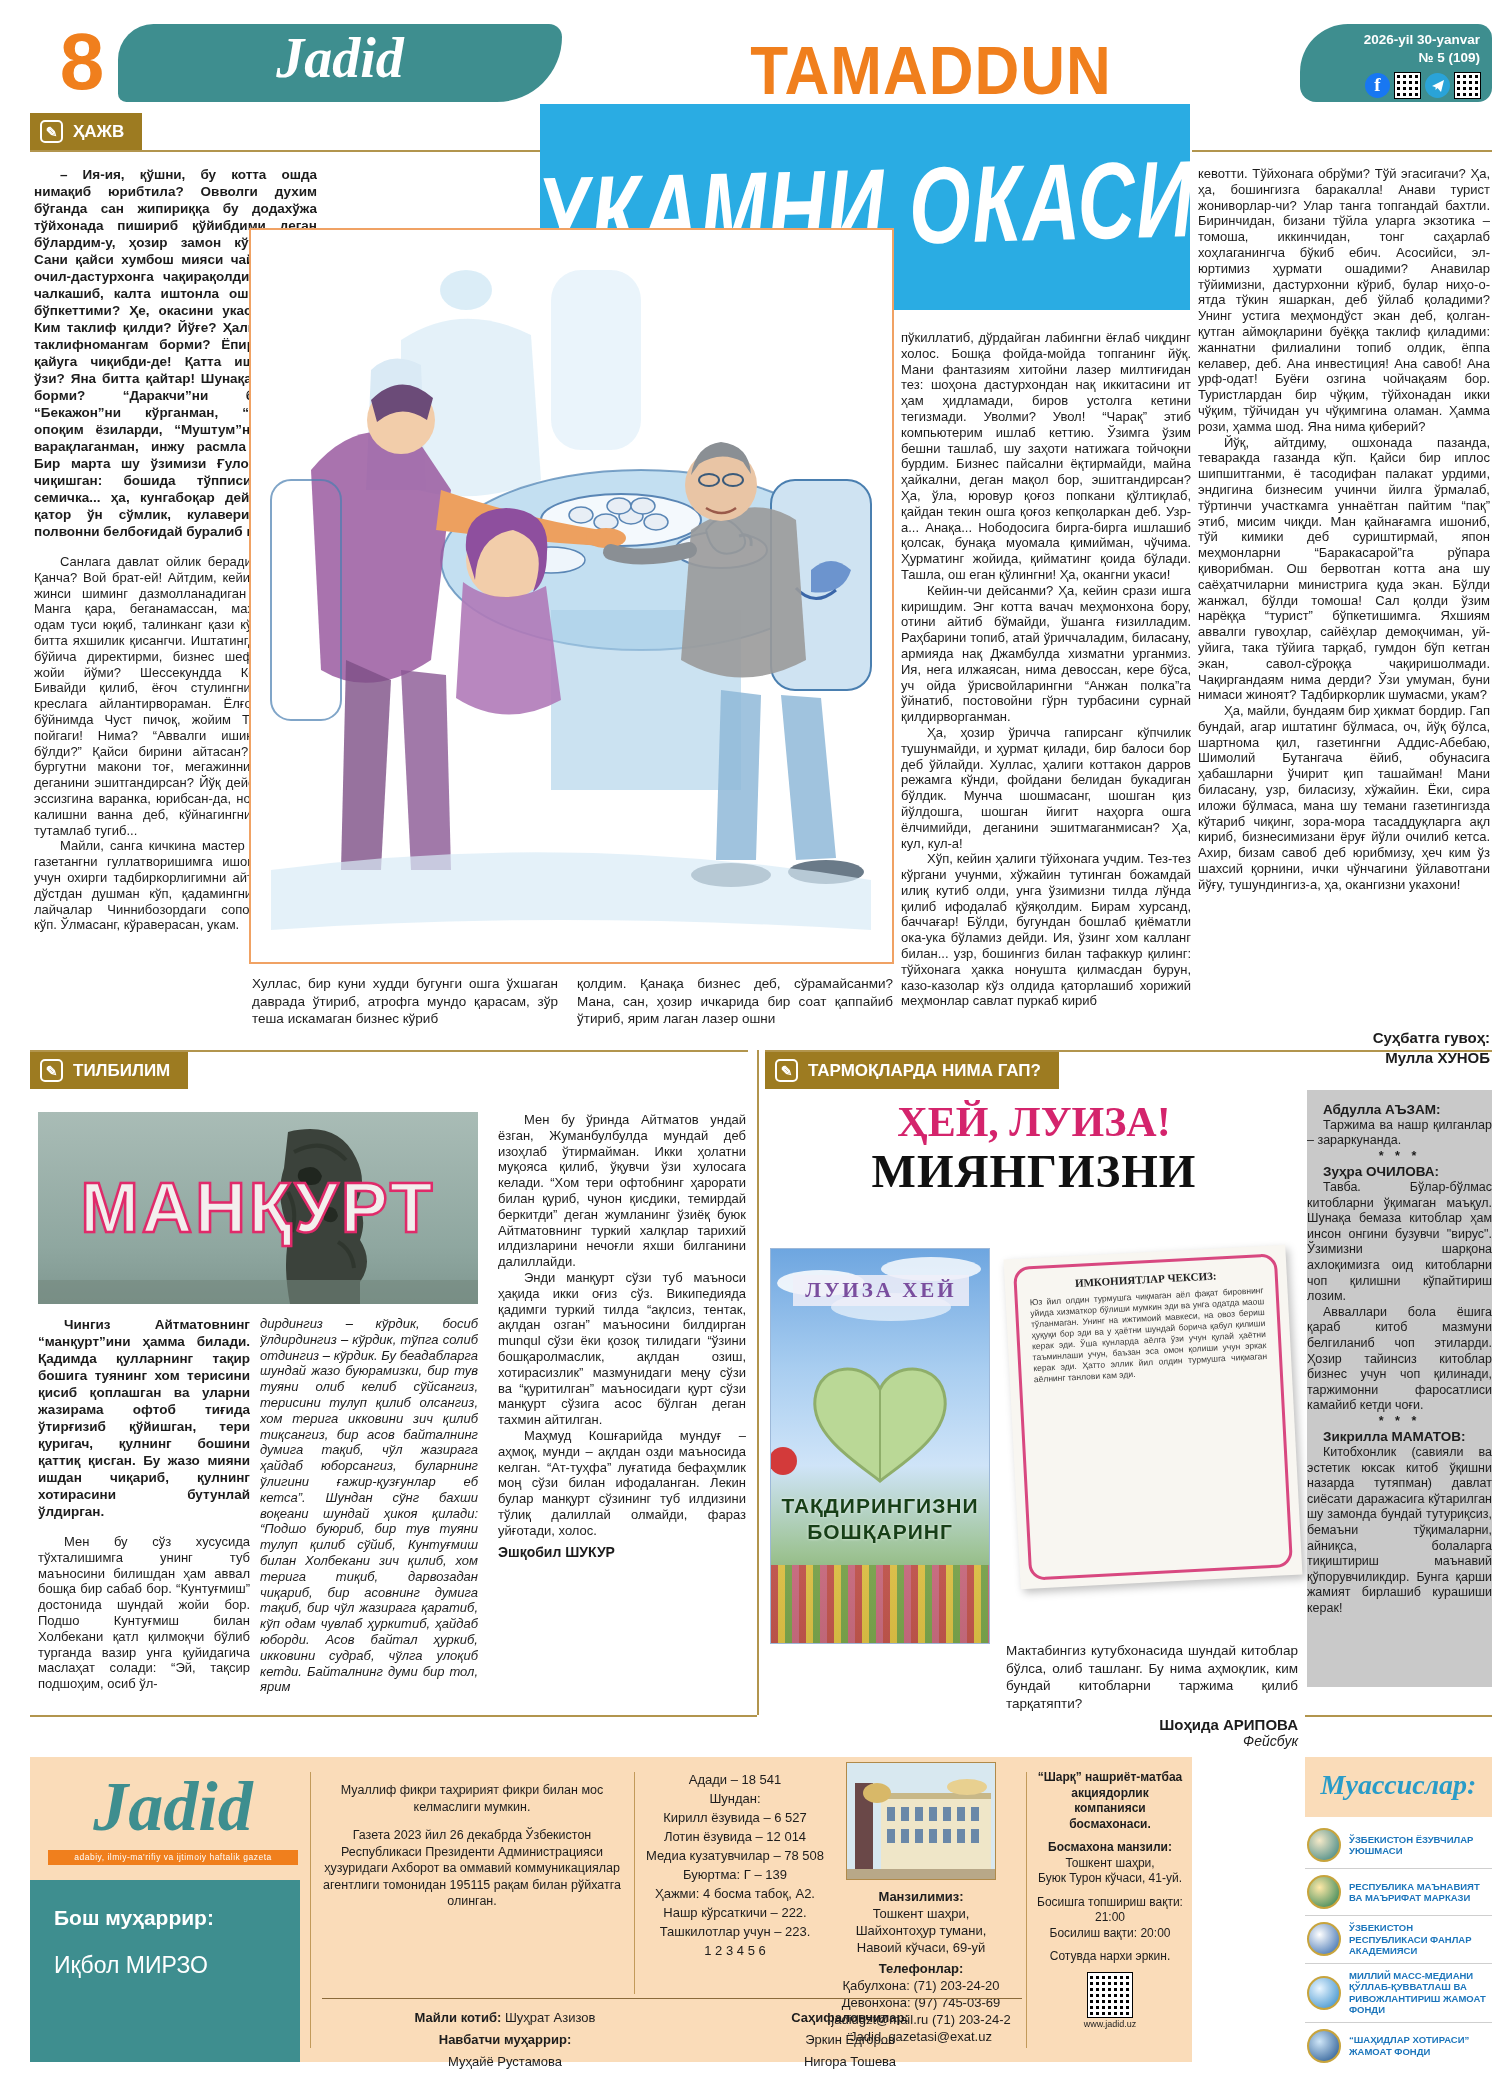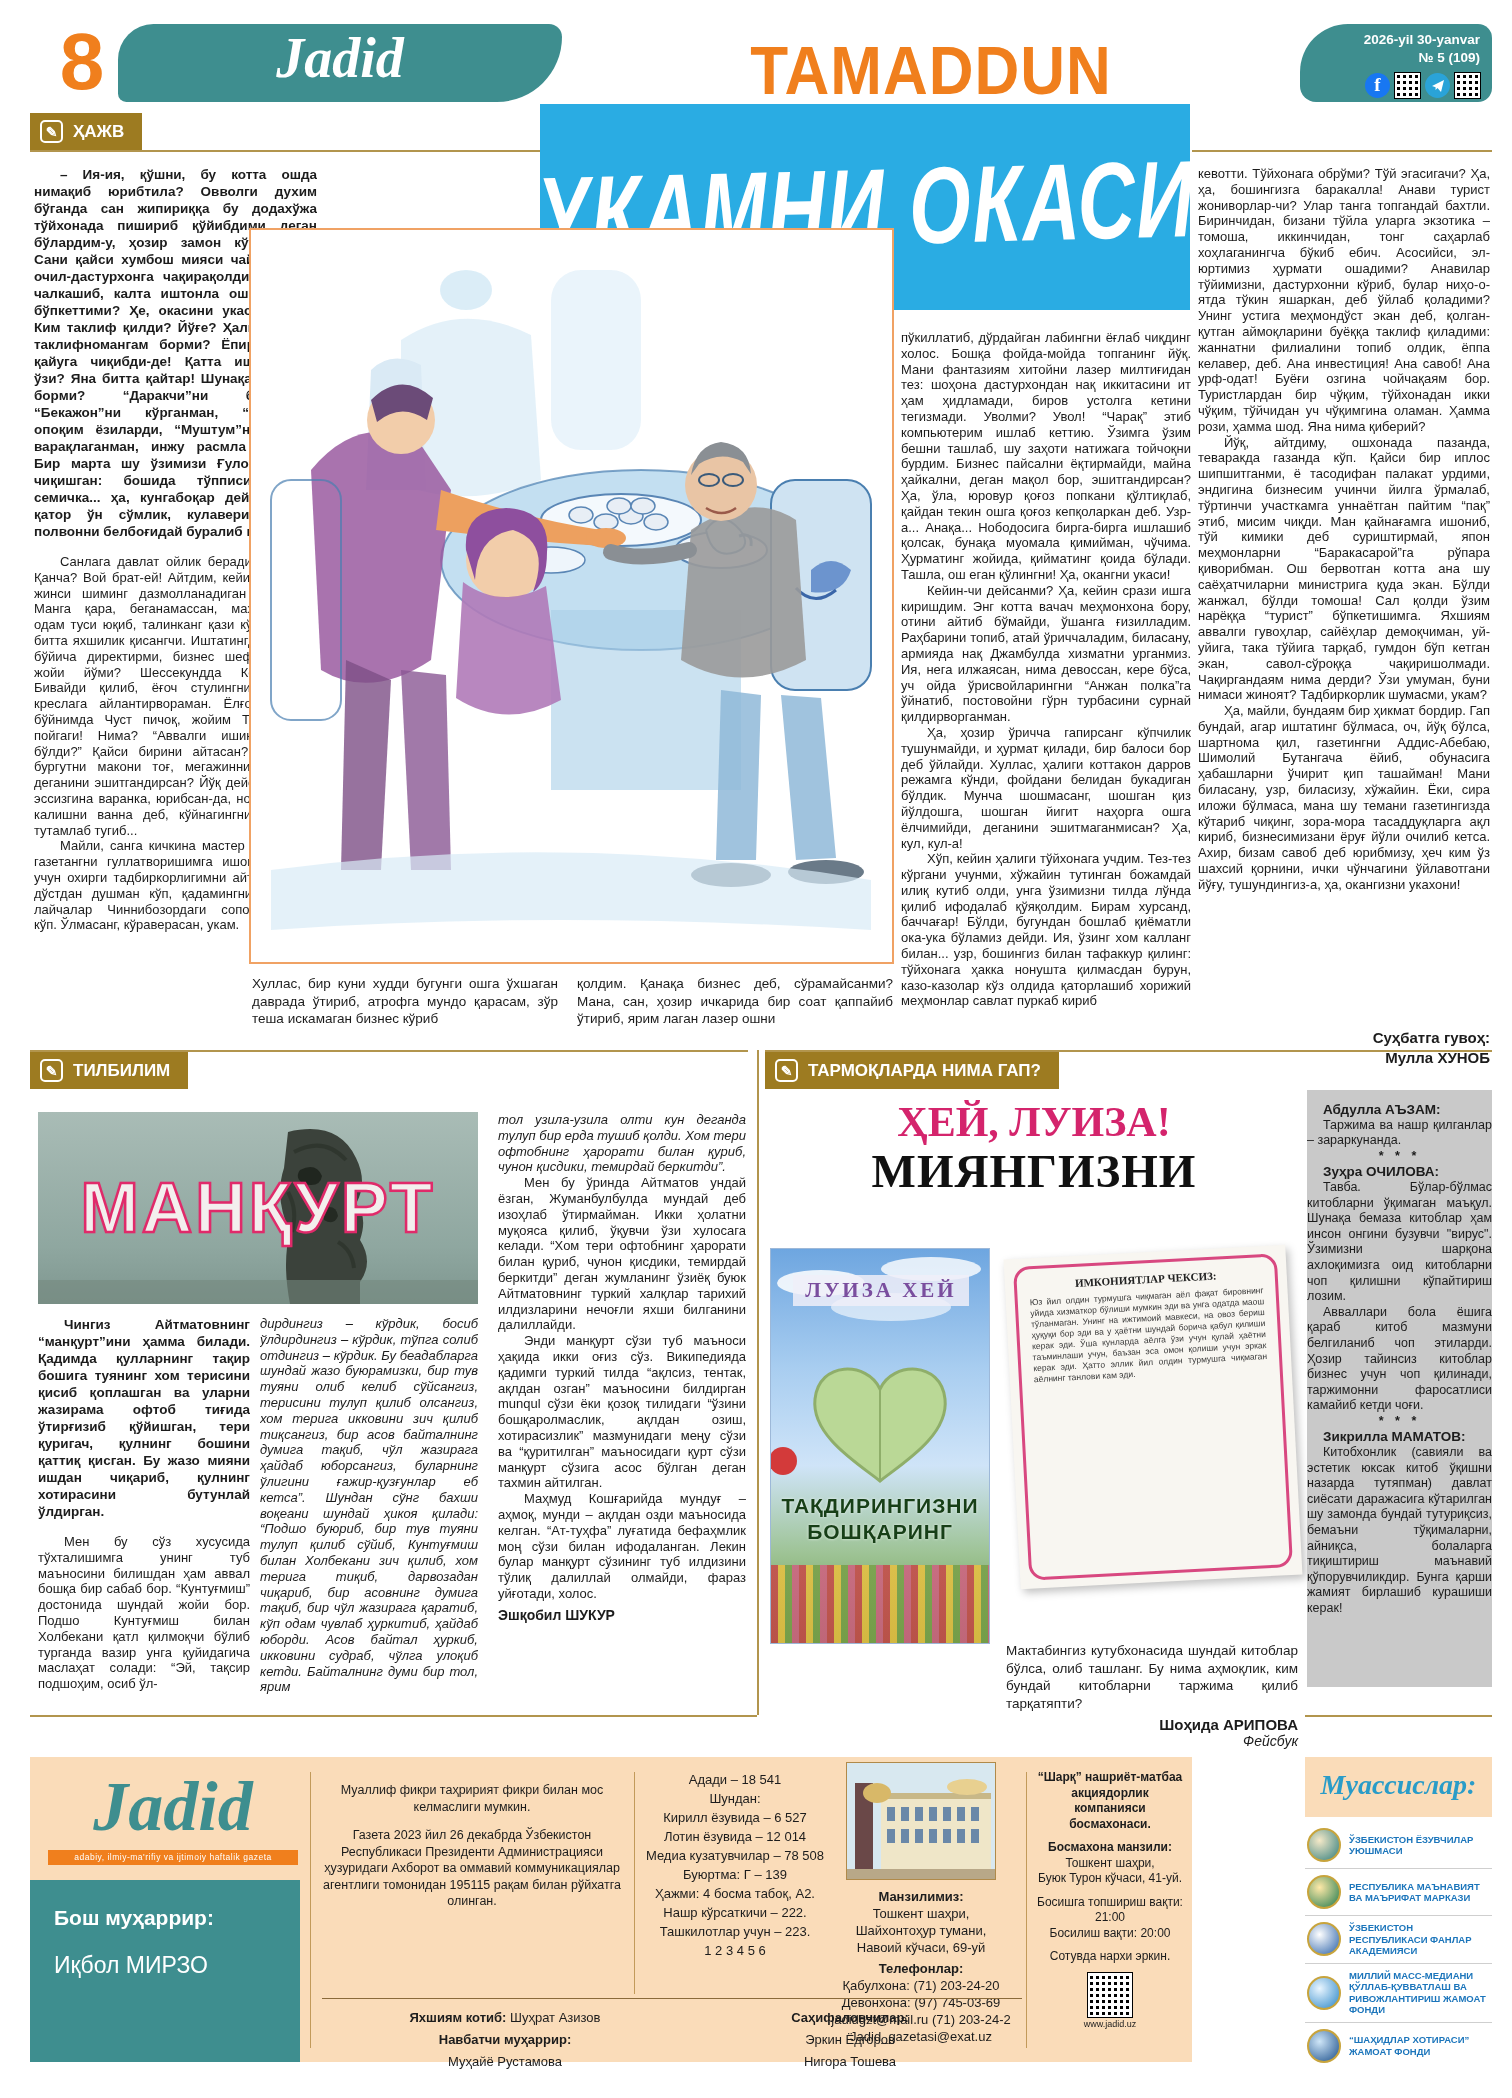--- a/index.html
+++ b/index.html
@@ -264,21 +264,20 @@
   </div>
 
   <div class="abs bodycol" style="left:38px;top:1316px;width:212px;height:392px;">
     <p class="boldpar">Чингиз Айтматовнинг “манқурт”ини ҳамма билади. Қадимда қулларнинг тақир бошига туянинг хом терисини қисиб қоплашган ва уларни жазирама офтоб тиғида ўтирғизиб қўйишган, тери қуригач, қулнинг бошини қаттиқ қисган. Бу жазо мияни ишдан чиқариб, қулнинг хотирасини бутунлай ўлдирган.</p>
     <p class="gap">Мен бу сўз хусусида тўхталишимга унинг туб маъносини билишдан ҳам аввал бошқа бир сабаб бор. “Кунтуғмиш” достонида шундай жойи бор. Подшо Кунтуғмиш билан Холбекани қатл қилмоқчи бўлиб турганда вазир унга қуйидагича маслаҳат солади: “Эй, тақсир подшоҳим, осиб ўл-</p>
   </div>
   <div class="abs bodycol italicpar" style="left:260px;top:1316px;width:218px;height:392px;">
     <p class="ni">дирдингиз – кўрдик, босиб ўлдирдингиз – кўрдик, тўпга солиб отдингиз – кўрдик. Бу беадабларга шундай жазо буюрамизки, бир тув туяни олиб келиб сўйсангиз, терисини тулуп қилиб олсангиз, хом терига икковини зич қилиб тиқсангиз, бир асов байталнинг думига тақиб, чўл жазирага ҳайдаб юборсангиз, буларнинг ўлигини ғажир-қузғунлар еб кетса”. Шундан сўнг бахши воқеани шундай ҳикоя қилади: “Подшо буюриб, бир тув туяни тулуп қилиб сўйиб, Кунтуғмиш билан Холбекани зич қилиб, хом терига тиқиб, дарвозадан чиқариб, бир асовнинг думига тақиб, бир чўл жазирага қаратиб, кўп одам чувлаб ҳуркитиб, ҳайдаб юборди. Асов байтал ҳуркиб, икковини судраб, чўлга улоқиб кетди. Байталнинг думи бир тол, ярим</p>
   </div>
   <div class="abs bodycol" style="left:498px;top:1112px;width:248px;height:600px;">
-    <p class="ni italicpar">тол узила-узила олти кун деганда тулуп бир ерда тушиб қолди. Хом тери офтобнинг ҳарорати билан қуриб, чунон қисдики, темирдай беркитди”.</p>
     <p>Мен бу ўринда Айтматов ундай ёзган, Жуманбулбулда мундай деб изоҳлаб ўтирмайман. Икки ҳолатни муқояса қилиб, ўқувчи ўзи хулосага келади. “Хом тери офтобнинг ҳарорати билан қуриб, чунон қисдики, темирдай беркитди” деган жумланинг ўзиёқ буюк Айтматовнинг туркий халқлар тарихий илдизларини нечоғли яхши билганини далиллайди.</p>
     <p>Энди манқурт сўзи туб маъноси ҳақида икки оғиз сўз. Википедияда қадимги туркий тилда “ақлсиз, тентак, ақлдан озган” маъносини билдирган munqul сўзи ёки қозоқ тилидаги “ўзини бошқаролмаслик, ақлдан озиш, хотирасизлик” мазмунидаги меңу сўзи ва “қуритилган” маъносидаги қурт сўзи манқурт сўзига асос бўлган деган тахмин айтилган.</p>
     <p>Маҳмуд Кошғарийда мундуғ – аҳмоқ, мунди – ақлдан озди маъносида келган. “Ат-туҳфа” луғатида бефаҳмлик моң сўзи билан ифодаланган. Лекин булар манқурт сўзининг туб илдизини тўлиқ далиллай олмайди, фараз уйғотади, холос.</p>
     <p class="author-line">Эшқобил ШУКУР</p>
   </div>
 
   <div class="abs goldline-v" style="left:757px;top:1050px;height:665px;"></div>
   <div class="abs goldline" style="left:30px;top:1715px;width:727px;"></div>
   <div class="abs goldline" style="left:1305px;top:1715px;width:187px;"></div>
 
@@ -411,21 +410,21 @@
     <div>Буюк Турон кўчаси, 41-уй.</div>
     <div style="margin-top:8px;">Босишга топшириш вақти: 21:00</div>
     <div>Босилиш вақти: 20:00</div>
     <div style="margin-top:8px;">Сотувда нархи эркин.</div>
     <div class="qr" style="width:44px;height:44px;margin:8px auto 0;"></div>
     <div style="font-size:9px;">www.jadid.uz</div>
   </div>
 
   <div class="abs staff-rule" style="left:322px;top:1998px;width:700px;"></div>
   <div class="abs staff" style="left:340px;top:2004px;width:330px;">
-    <div><span class="b">Яхшиям котиб:</span><span> Шуҳрат Азизов</span></div>
+    <div><span class="b">Майли котиб:</span><span> Шуҳрат Азизов</span></div>
     <div class="b">Навбатчи муҳаррир:</div>
     <div>Муҳайё Рустамова</div>
   </div>
   <div class="abs staff" style="left:700px;top:2004px;width:300px;">
     <div class="b">Саҳифаловчилар:</div>
     <div>Эркин Ёдгоров</div>
     <div>Нигора Тошева</div>
   </div>
 
   <div class="abs peach" style="left:1305px;top:1757px;width:187px;height:60px;">

